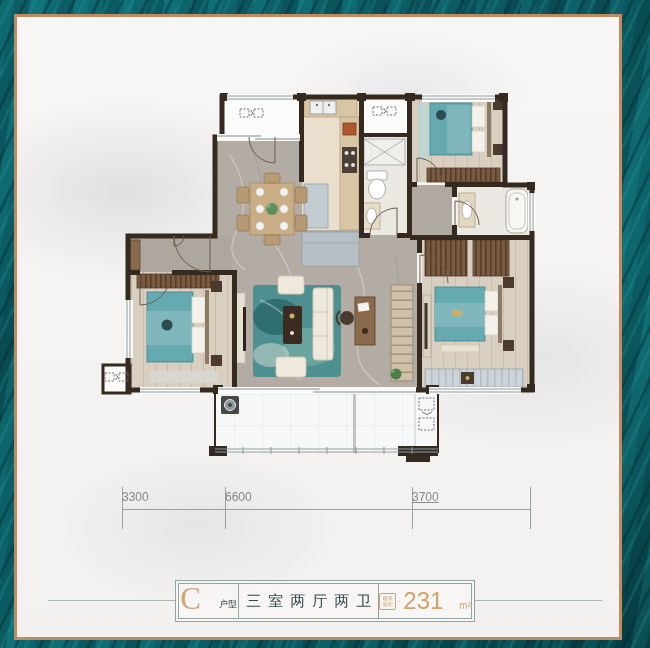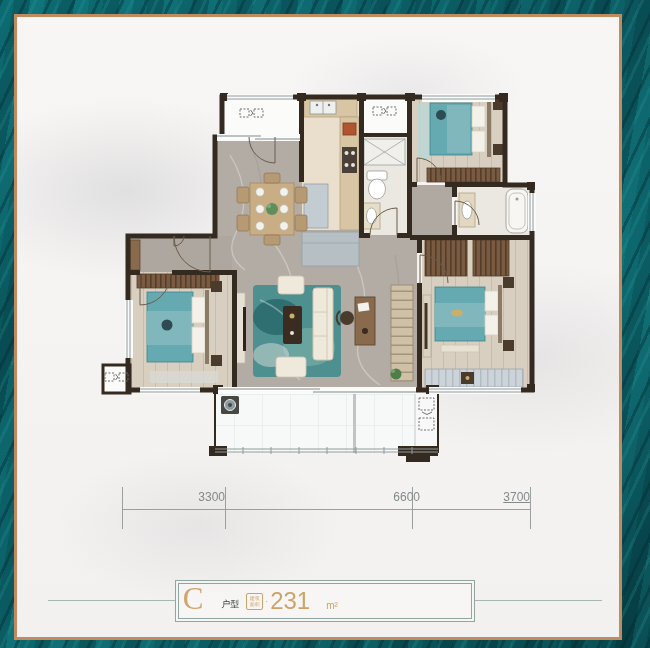--- a/index.html
+++ b/index.html
@@ -18,21 +18,21 @@
       radial-gradient(ellipse 260px 140px at 18% 28%, rgba(168,170,178,.28), rgba(168,170,178,0) 65%),
       radial-gradient(ellipse 300px 150px at 85% 55%, rgba(166,168,176,.20), rgba(166,168,176,0) 65%),
       radial-gradient(ellipse 220px 120px at 30% 82%, rgba(168,170,178,.18), rgba(168,170,178,0) 65%),
       radial-gradient(ellipse 180px 90px at 65% 12%, rgba(168,170,178,.16), rgba(168,170,178,0) 65%),
       linear-gradient(180deg,#f8f6f5,#f3f1ef);
   }
   .plan-svg{position:absolute;left:95px;top:85px;}
   
   .dim-line{position:absolute;left:122px;top:509px;width:409px;height:1px;background:#9aa0a0;}
   .dim-tick{position:absolute;top:487px;width:1px;height:42px;background:#9aa0a0;}
-  .dim-label{position:absolute;top:490px;font-size:12px;color:#84898a;text-align:right;}
+  .dim-label{position:absolute;top:490px;font-size:12px;color:#84898a;text-align:left;}
   
   .conn{position:absolute;top:600px;height:1px;background:#a6b7b4;}
   
   .plate{position:absolute;left:175px;top:580px;width:300px;height:42px;box-sizing:border-box;
     border:1px solid #8fa6a3;padding:2px;background:rgba(255,255,255,.35);}
   .plate-inner{border:1px solid #8fa6a3;height:100%;box-sizing:border-box;display:flex;align-items:stretch;}
   .sec{display:flex;align-items:center;justify-content:center;}
   .sec-type{width:64px;align-items:flex-end;padding-bottom:4px;box-sizing:border-box;}
   .type-letter{font-family:"Liberation Serif",serif;font-size:31px;line-height:30px;color:#d0a56e;}
   .type-suffix{font-size:9px;color:#31403f;margin-left:18px;padding-bottom:3px;}
@@ -378,32 +378,35 @@
     <use href="#acicon" x="10" y="288"></use>
   </svg>
 
   <div>
     <div class="dim-line"></div>
     <div class="dim-tick" style="left:122px;"></div>
     <div class="dim-tick" style="left:225px;"></div>
     <div class="dim-tick" style="left:412px;"></div>
     <div class="dim-tick" style="left:530px;"></div>
     <div class="dim-label" style="left:122px;width:103px;">3300</div>
-    <div class="dim-label" style="left:225px;width:187px;padding-left:8px;">6600</div>
+    <div class="dim-label" style="left:225px;width:187px;">6600</div>
     <div class="dim-label" style="left:412px;width:118px;text-decoration:underline;">3700</div>
   </div>
 
   <div class="conn" style="left:48px;width:127px;"></div>
   <div class="conn" style="left:475px;width:127px;"></div>
 
   <div class="plate">
     <div class="plate-inner">
       <div class="sec sec-type">
         <span class="type-letter">C</span>
         <span class="type-suffix">户型</span>
+      </div>
+      <div class="sec sec-rooms">
+        <span class="rooms-text">三室两厅两卫</span>
       </div>
       <div class="sec sec-area">
         <span class="area-badge">
           <span>建筑</span>
           <span>面积</span>
         </span>
         <span class="area-sep">·</span>
         <span class="area-value">231</span>
         <span class="area-unit">m²</span>
       </div>

